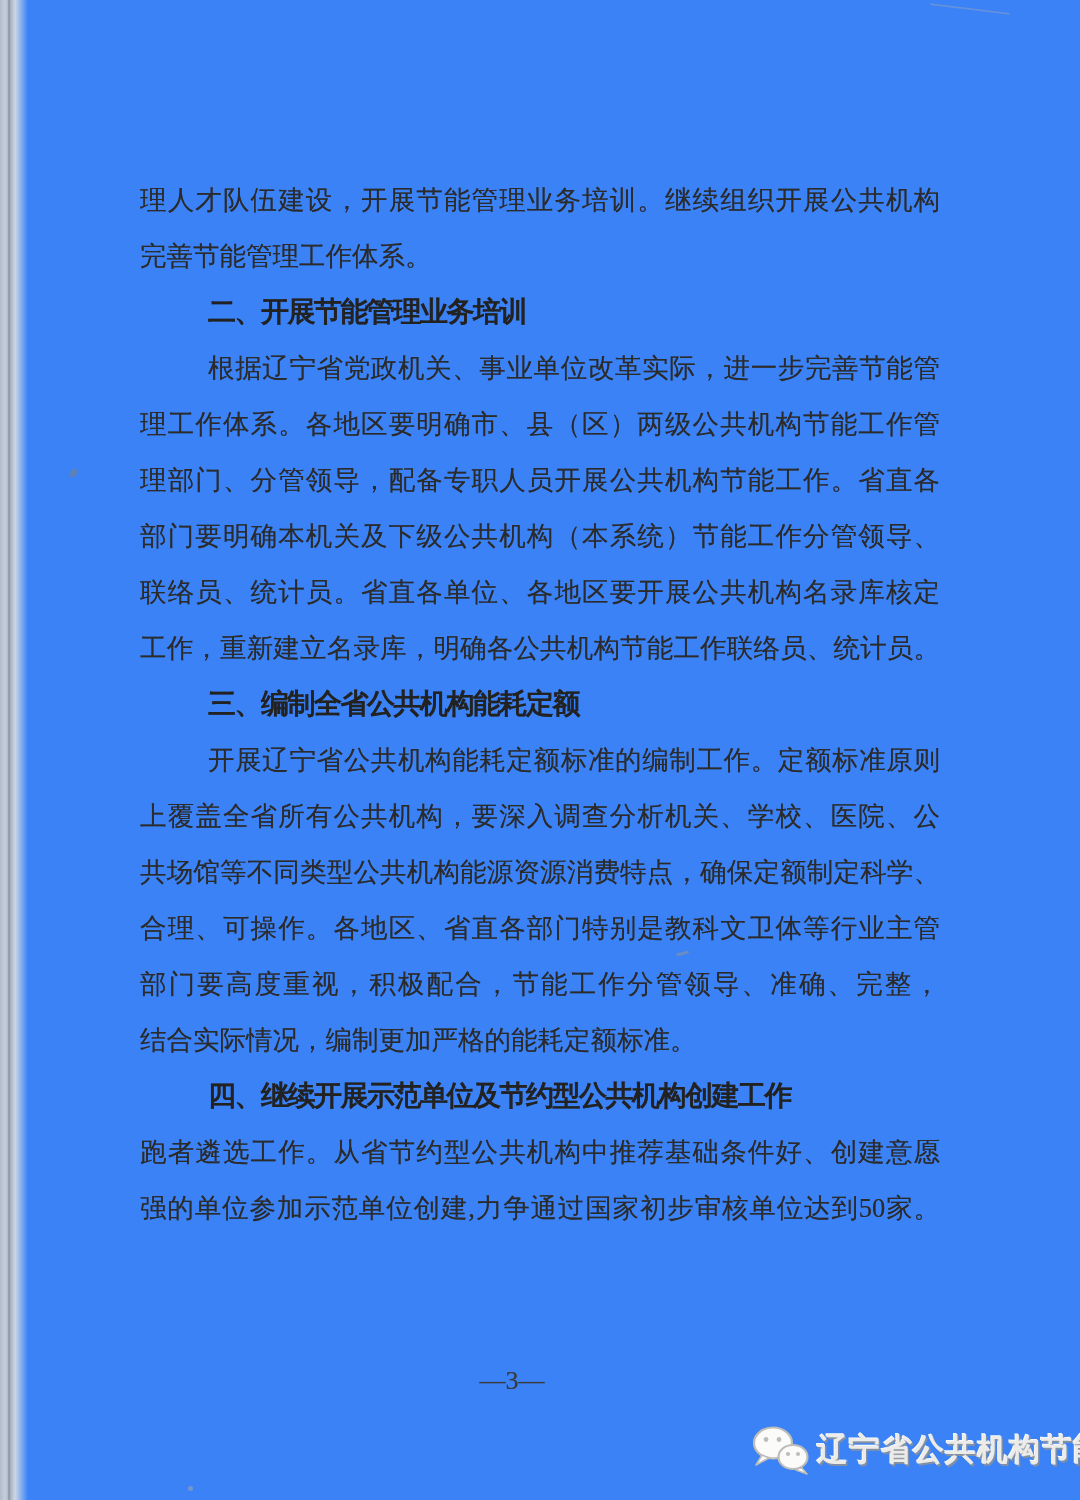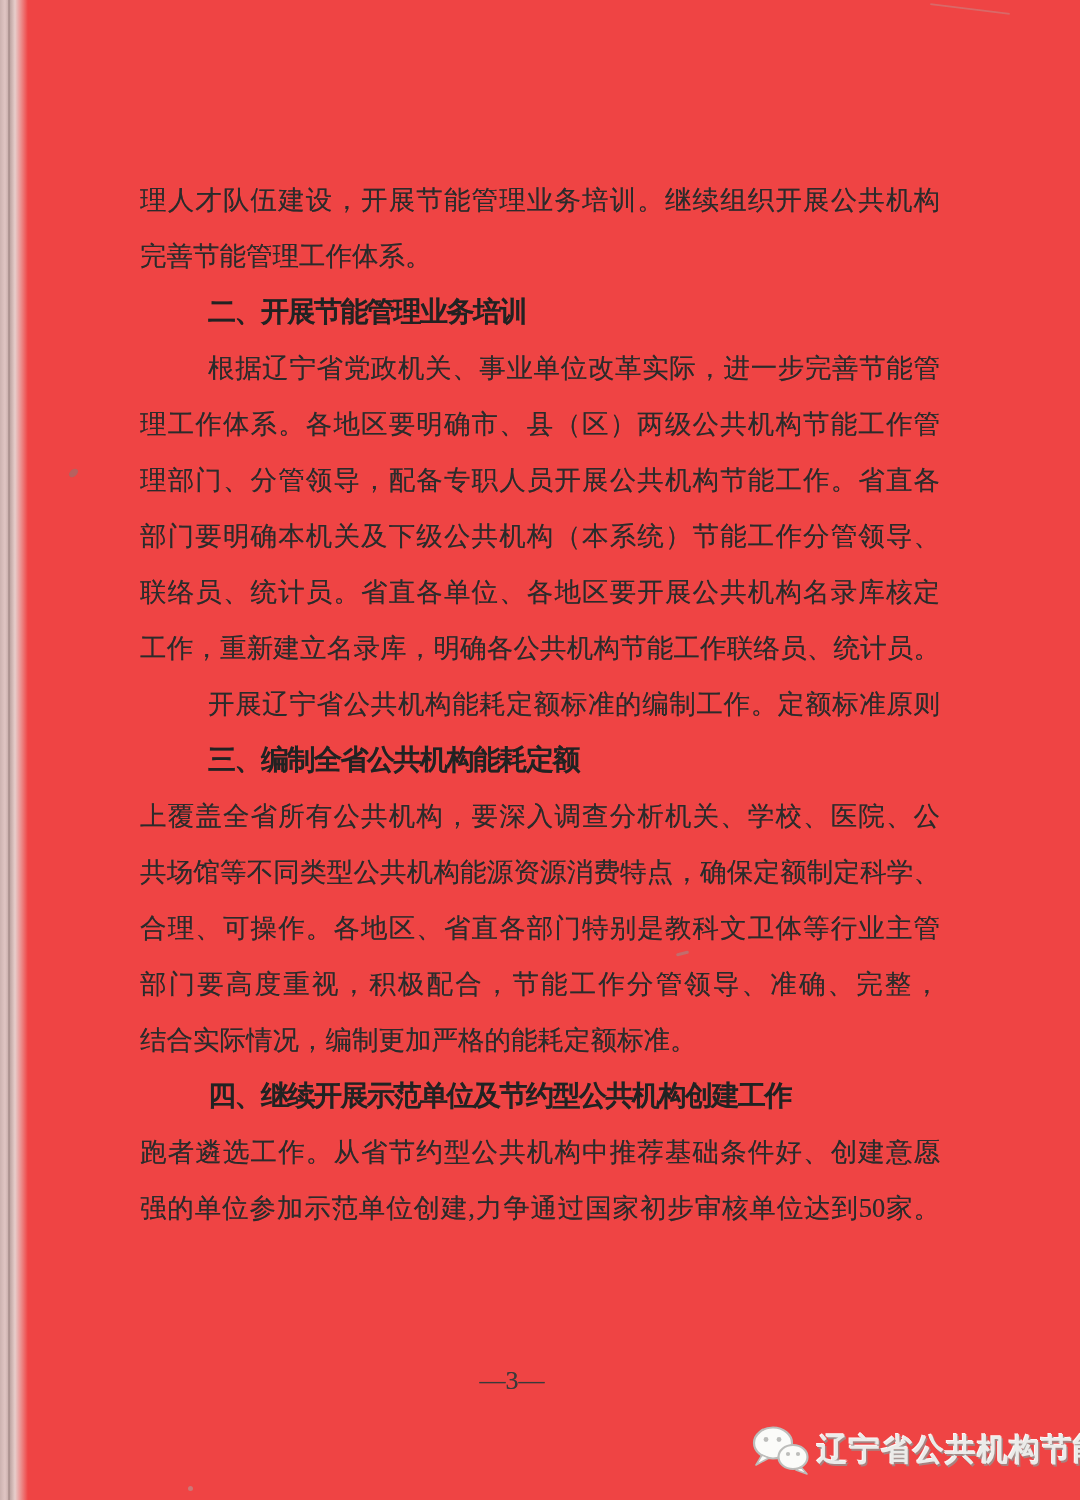--- a/index.html
+++ b/index.html
@@ -1,21 +1,21 @@
 <!DOCTYPE html>
 <html><head>
 <meta charset="utf-8">
 <style>
   html, body { margin: 0; padding: 0; background: #e9e9e7; }
   .page {
     position: relative;
     width: 1080px;
     height: 1500px;
     margin: 0 auto;
-    background: #ef4444;
+    background: #3b82f6;
     overflow: hidden;
     font-family: "Liberation Serif", "DejaVu Serif", serif;
   }
   
   .left-edge-shadow {
     position: absolute; left: 0; top: 0; width: 28px; height: 1500px;
     background: linear-gradient(90deg,
       #c7c6c3 0px, #dedddA 5px, #b7b6b3 10px,
       #e7e6e3 15px, rgba(251,251,249,0) 28px);
     opacity: .85;
@@ -91,22 +91,22 @@
   <div class="content">
     <div class="line">理人才队伍建设，开展节能管理业务培训。继续组织开展公共机构</div>
     <div class="line plain">完善节能管理工作体系。</div>
     <div class="line heading">二、开展节能管理业务培训</div>
     <div class="line indent">根据辽宁省党政机关、事业单位改革实际，进一步完善节能管</div>
     <div class="line">理工作体系。各地区要明确市、县（区）两级公共机构节能工作管</div>
     <div class="line">理部门、分管领导，配备专职人员开展公共机构节能工作。省直各</div>
     <div class="line">部门要明确本机关及下级公共机构（本系统）节能工作分管领导、</div>
     <div class="line">联络员、统计员。省直各单位、各地区要开展公共机构名录库核定</div>
     <div class="line">工作，重新建立名录库，明确各公共机构节能工作联络员、统计员。</div>
+    <div class="line heading">三、编制全省公共机构能耗定额</div>
     <div class="line indent">开展辽宁省公共机构能耗定额标准的编制工作。定额标准原则</div>
-    <div class="line heading">三、编制全省公共机构能耗定额</div>
     <div class="line">上覆盖全省所有公共机构，要深入调查分析机关、学校、医院、公</div>
     <div class="line">共场馆等不同类型公共机构能源资源消费特点，确保定额制定科学、</div>
     <div class="line">合理、可操作。各地区、省直各部门特别是教科文卫体等行业主管</div>
     <div class="line">部门要高度重视，积极配合，节能工作分管领导、准确、完整，</div>
     <div class="line plain">结合实际情况，编制更加严格的能耗定额标准。</div>
     <div class="line heading">四、继续开展示范单位及节约型公共机构创建工作</div>
     <div class="line">跑者遴选工作。从省节约型公共机构中推荐基础条件好、创建意愿</div>
     <div class="line">强的单位参加示范单位创建,力争通过国家初步审核单位达到50家。</div>
   </div>
 

